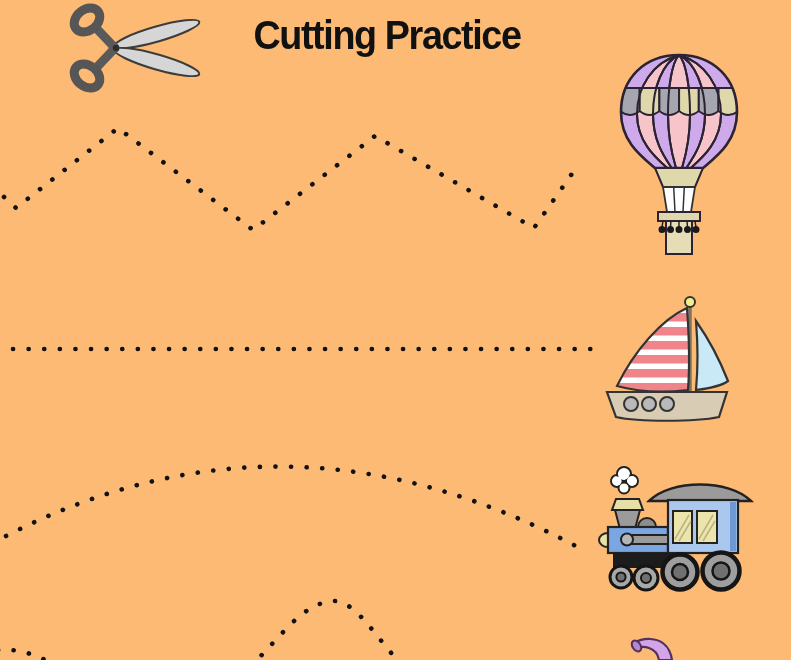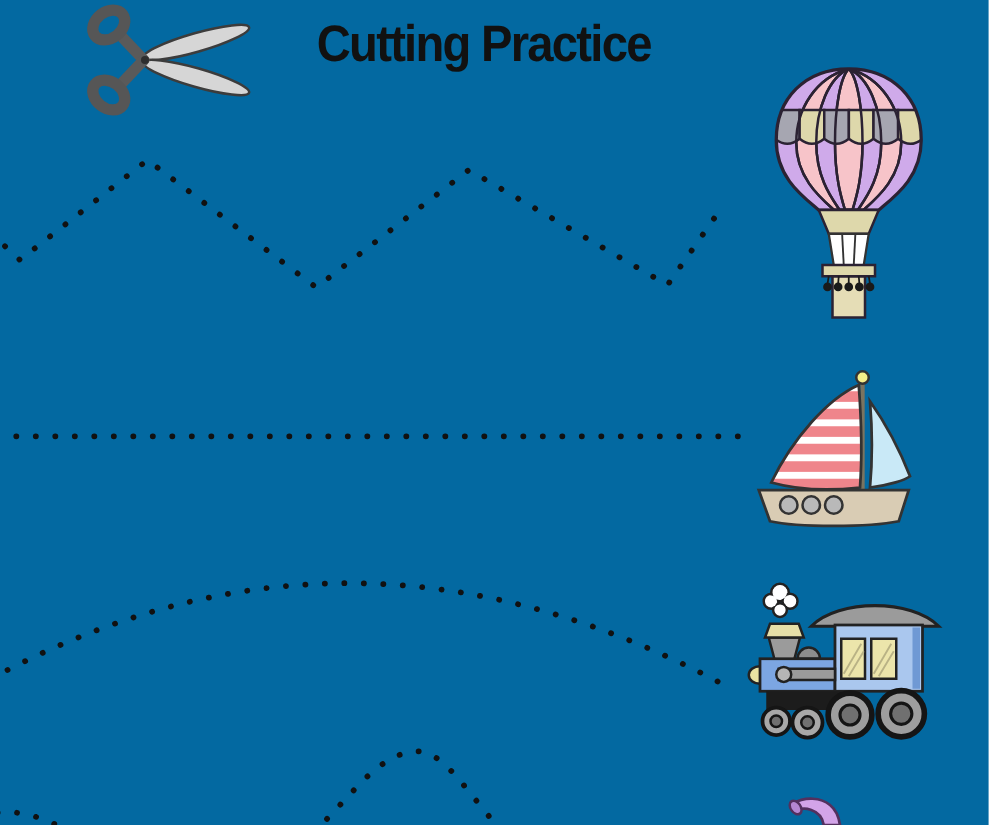--- a/index.html
+++ b/index.html
@@ -1,20 +1,20 @@
 <!DOCTYPE html>
 <html><head>
 <meta charset="utf-8">
 <style>
   html, body { margin: 0; padding: 0; background: #ffffff; }
   #page {
     position: relative;
     width: 791px;
     height: 660px;
-    background: #0369a1;
+    background: #fdba74;
     overflow: hidden;
     font-family: "Liberation Sans", sans-serif;
   }
   .abs { position: absolute; }
   #title {
     position: absolute;
     left: 222px;
     top: 12px;
     width: 330px;
     text-align: center;

